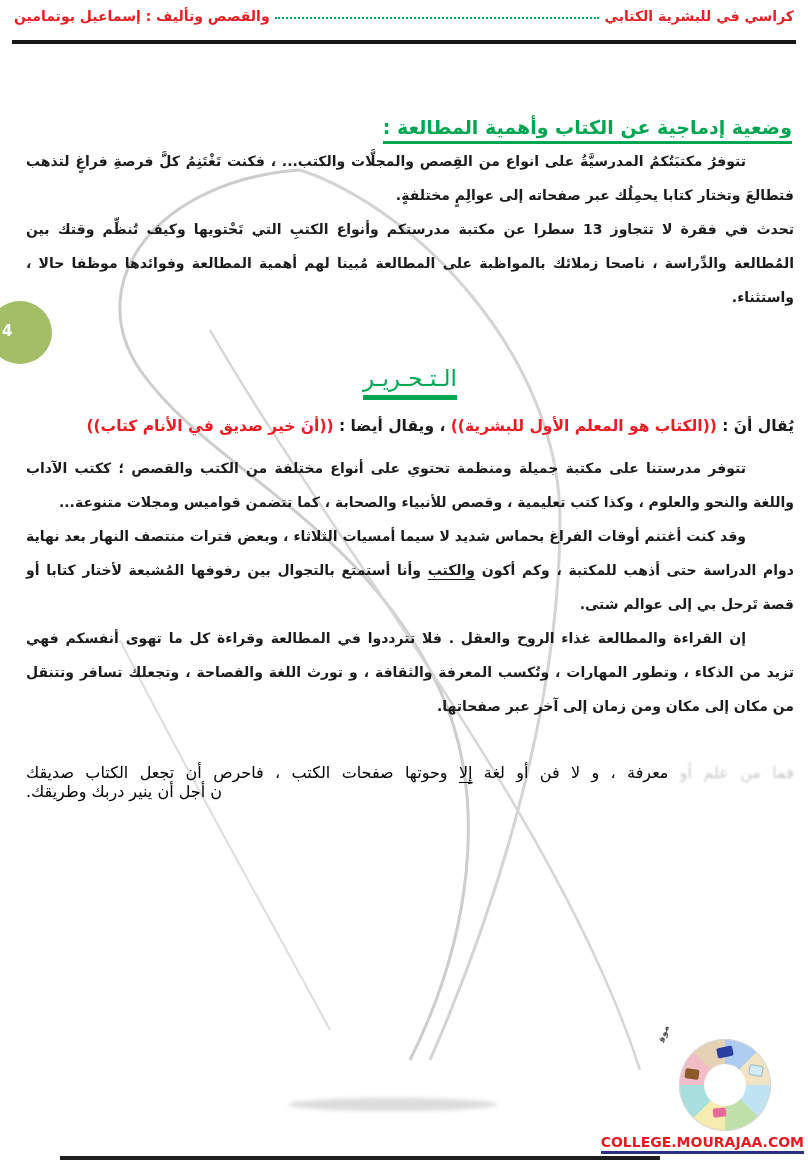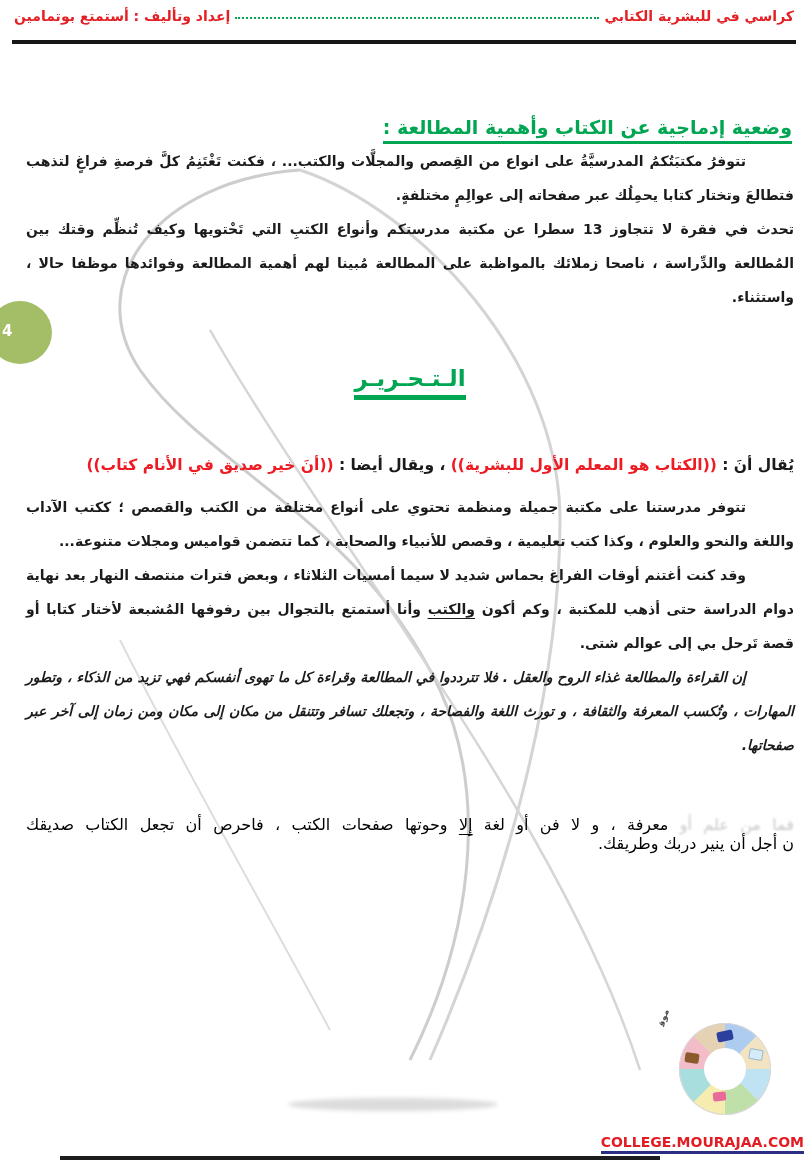--- a/index.html
+++ b/index.html
@@ -57,37 +57,37 @@
     margin:0;font-size:14px;font-weight:bold;color:#1b1b1b;
     line-height:34px;text-align:justify;
   }
   p.indent{text-indent:48px;}
   .mt-first{margin-top:36px;}
   .tahrir{
     margin:50px 0 0 0;text-align:center;
   }
   .tahrir .u{
     display:inline-block;
-    font-size:23px;font-weight:bold;color:#00a651;
+    font-size:23px;font-weight:normal;color:#00a651;
     letter-spacing:1px;
     border-bottom:5px solid #00a651;padding-bottom:4px;
   }
   .quote{
-    margin-top:56px;font-size:15.5px;font-weight:bold;color:#1b1b1b;
+    margin-top:17px;font-size:15.5px;font-weight:bold;color:#1b1b1b;
     text-align:right;white-space:nowrap;
   }
   .quote .red{color:#ed1c24;}
   .mt-p3{margin-top:36px;}
   .mt-p4{margin-top:46px;}
-  .mt-p5{margin-top:42px;font-style:italic;}
-  .mt-p6{margin-top:53px;}
+  .mt-p5{margin-top:42px;}
+  .mt-p6{margin-top:40px;}
   .uline{text-decoration:underline;text-underline-offset:4px;}
   .faded{opacity:.22;filter:blur(1px);}
   .final-l1{text-align:justify;text-align-last:justify;}
-  .final-l2{text-align:right;}
+  .final-l2{text-align:left;}
   
   .smudge{
     position:absolute;z-index:1;
     left:288px;top:1098px;width:210px;height:13px;
     background:#bfbfbf;border-radius:50%;
     opacity:.55;filter:blur(2px);
   }
   
   .scanline{
     position:absolute;z-index:1;
@@ -111,21 +111,21 @@
   .ring::after{
     content:"";position:absolute;inset:0;margin:auto;
     width:42px;height:42px;border-radius:50%;background:#ffffff;
   }
   .ring .mini{position:absolute;border-radius:2px;}
   .mini1{width:16px;height:10px;background:#2a3f9e;top:8px;left:38px;transform:rotate(-12deg);}
   .mini2{width:14px;height:10px;background:#8a5a2b;top:30px;left:6px;transform:rotate(8deg);}
   .mini3{width:12px;height:9px;background:#d4ecf7;top:26px;right:8px;transform:rotate(10deg);border:1px solid #9db8c6;}
   .mini4{width:13px;height:9px;background:#e86a9a;bottom:14px;left:34px;transform:rotate(-6deg);}
   .site-url{
-    display:inline-block;margin-top:19px;
+    display:inline-block;margin-top:3px;
     font-size:14px;font-weight:bold;color:#e31b23;
     letter-spacing:0px;line-height:1.15;
     border-bottom:3px solid #2b2e83;padding-bottom:1px;
     direction:ltr;
   }
 </style>
 </head>
 <body>
 
 <div class="page">
@@ -133,21 +133,21 @@
   <svg class="watermark" width="808" height="1160" viewBox="0 0 808 1160" fill="none">
     <path d="M300 170 C 160 180, 80 280, 140 370 C 210 470, 360 520, 440 690 C 490 800, 470 940, 410 1060" stroke="#cdcdcd" stroke-width="3" fill="none"></path>
     <path d="M300 170 C 420 210, 560 360, 560 520 C 560 700, 500 900, 430 1060" stroke="#d4d4d4" stroke-width="3" fill="none"></path>
     <path d="M210 330 C 330 540, 560 820, 640 1070" stroke="#d6d6d6" stroke-width="2.5" fill="none"></path>
     <path d="M120 640 C 180 760, 260 900, 330 1030" stroke="#dddddd" stroke-width="2" fill="none"></path>
   </svg>
 
   <div class="header">
     <span>كراسي في للبشرية الكتابي</span>
     <span class="dots"></span>
-    <span>إعداد وتأليف : أستمتع بوتمامين</span>
+    <span>والقصص وتأليف : إسماعيل بوتمامين</span>
   </div>
   <div class="header-divider"></div>
 
   <div class="badge">
     <span>4</span>
   </div>
 
   <div class="content">
 
     <h1 class="section-title">

